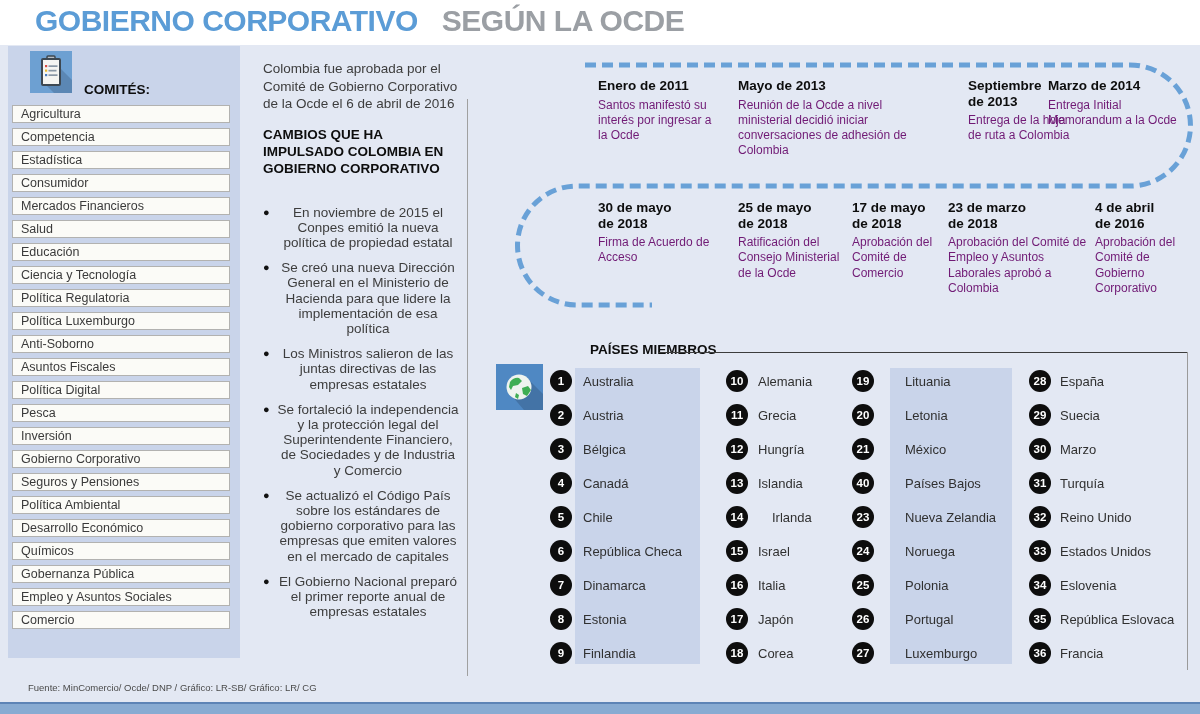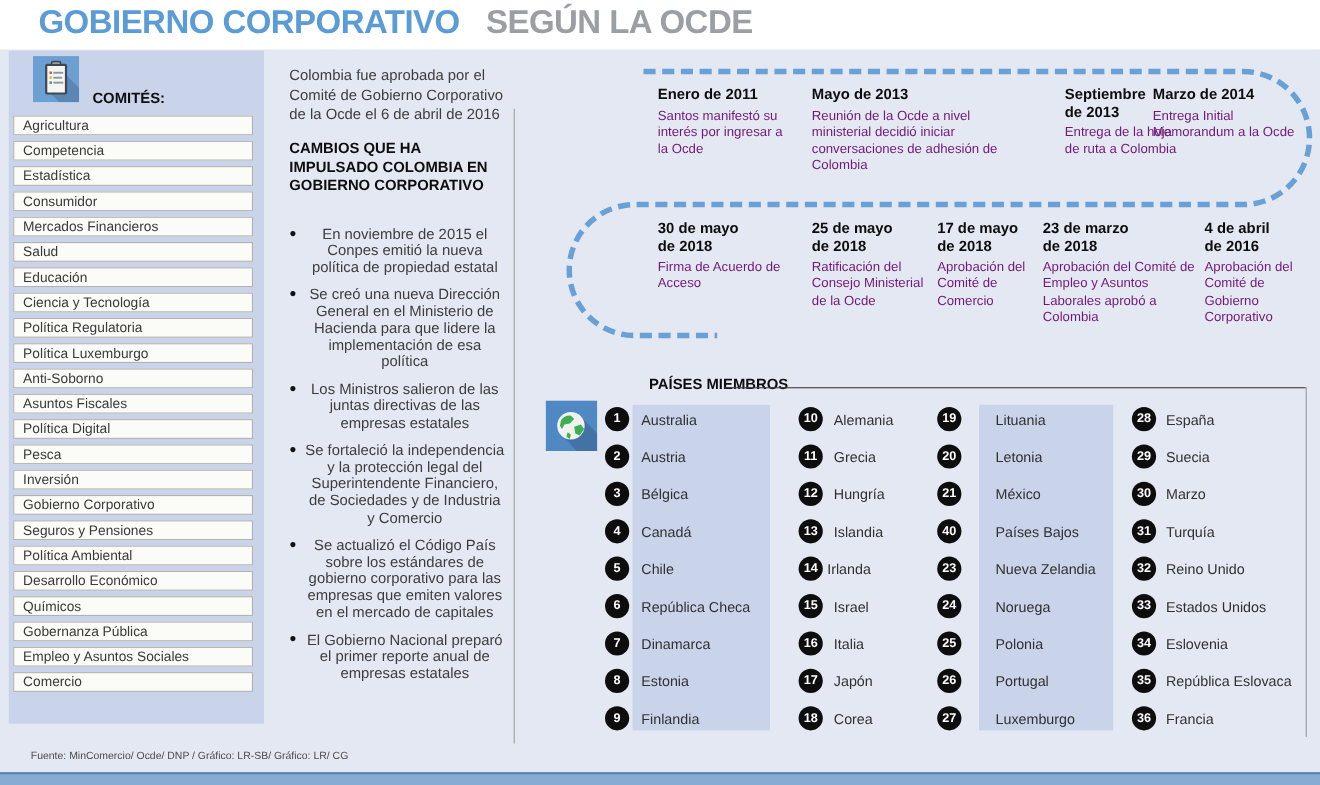--- a/index.html
+++ b/index.html
@@ -236,21 +236,21 @@
           <div class="country-row">
             <span class="num-circle">12</span>
             <span class="country-label" style="margin-left: 10px;">Hungría</span>
           </div>
           <div class="country-row">
             <span class="num-circle">13</span>
             <span class="country-label" style="margin-left: 10px;">Islandia</span>
           </div>
           <div class="country-row">
             <span class="num-circle">14</span>
-            <span class="country-label" style="margin-left: 4px;">Irlanda</span>
+            <span class="country-label" style="margin-left: 24px;">Irlanda</span>
           </div>
           <div class="country-row">
             <span class="num-circle">15</span>
             <span class="country-label" style="margin-left: 10px;">Israel</span>
           </div>
           <div class="country-row">
             <span class="num-circle">16</span>
             <span class="country-label" style="margin-left: 10px;">Italia</span>
           </div>
           <div class="country-row">

